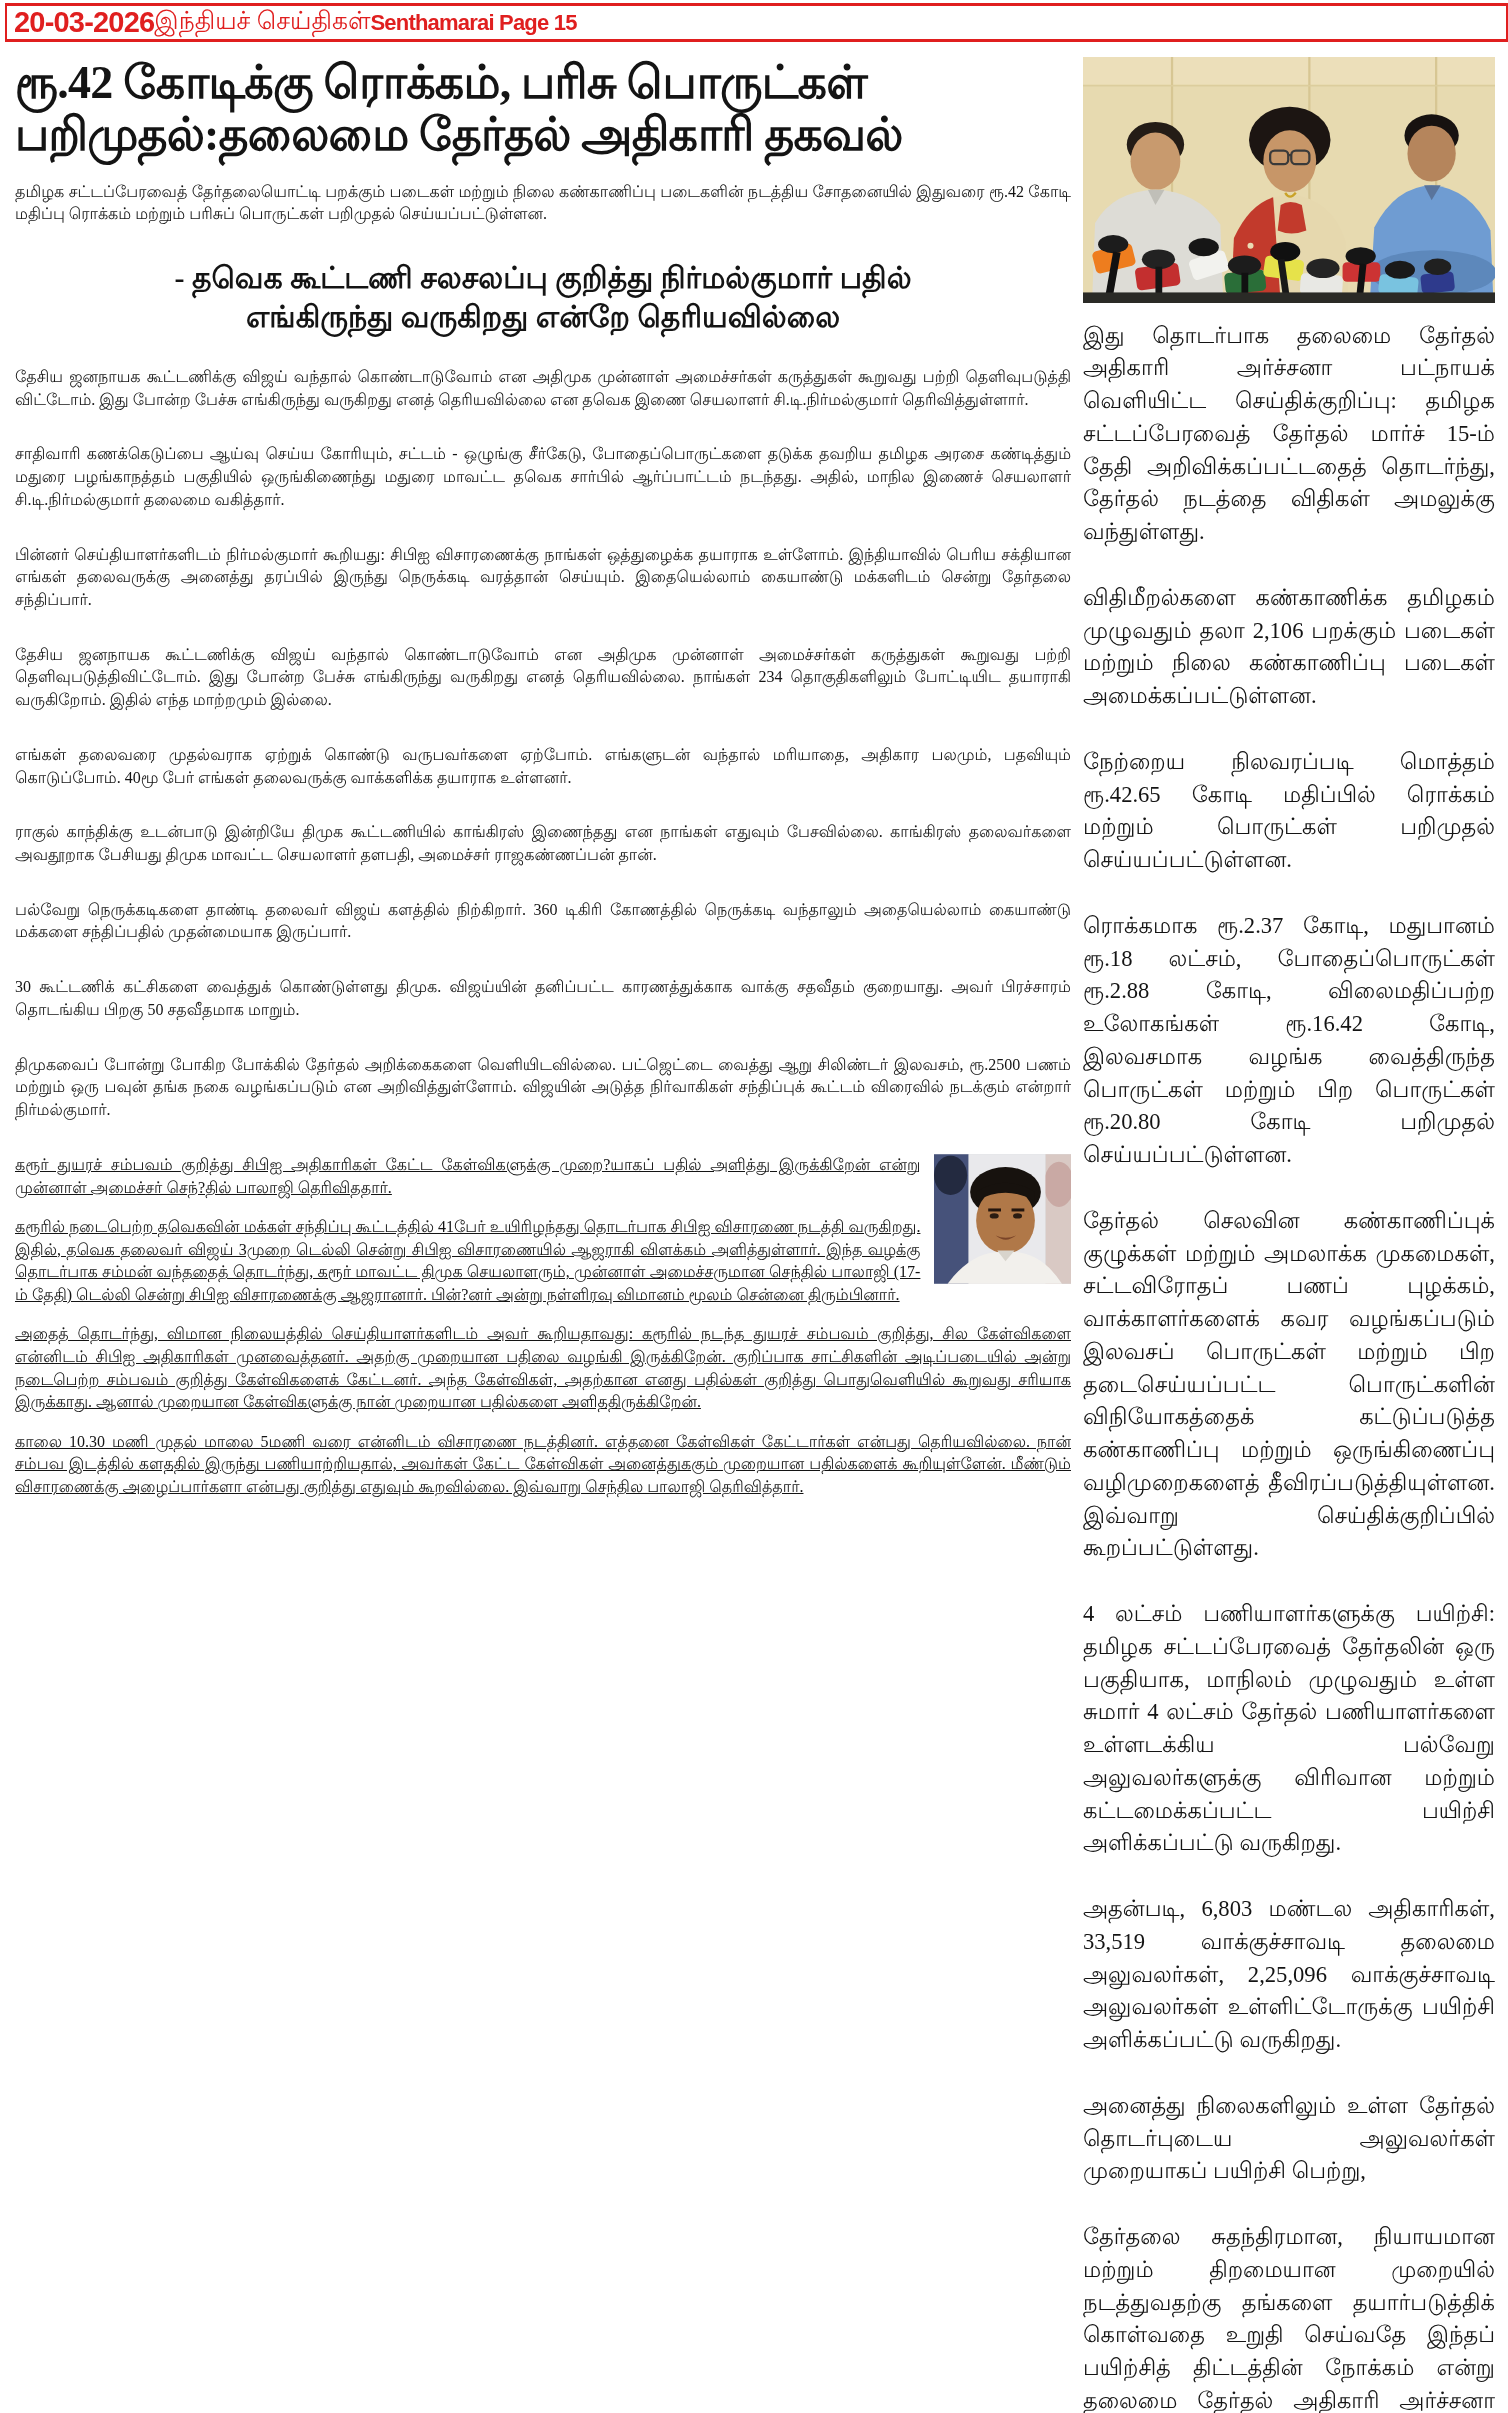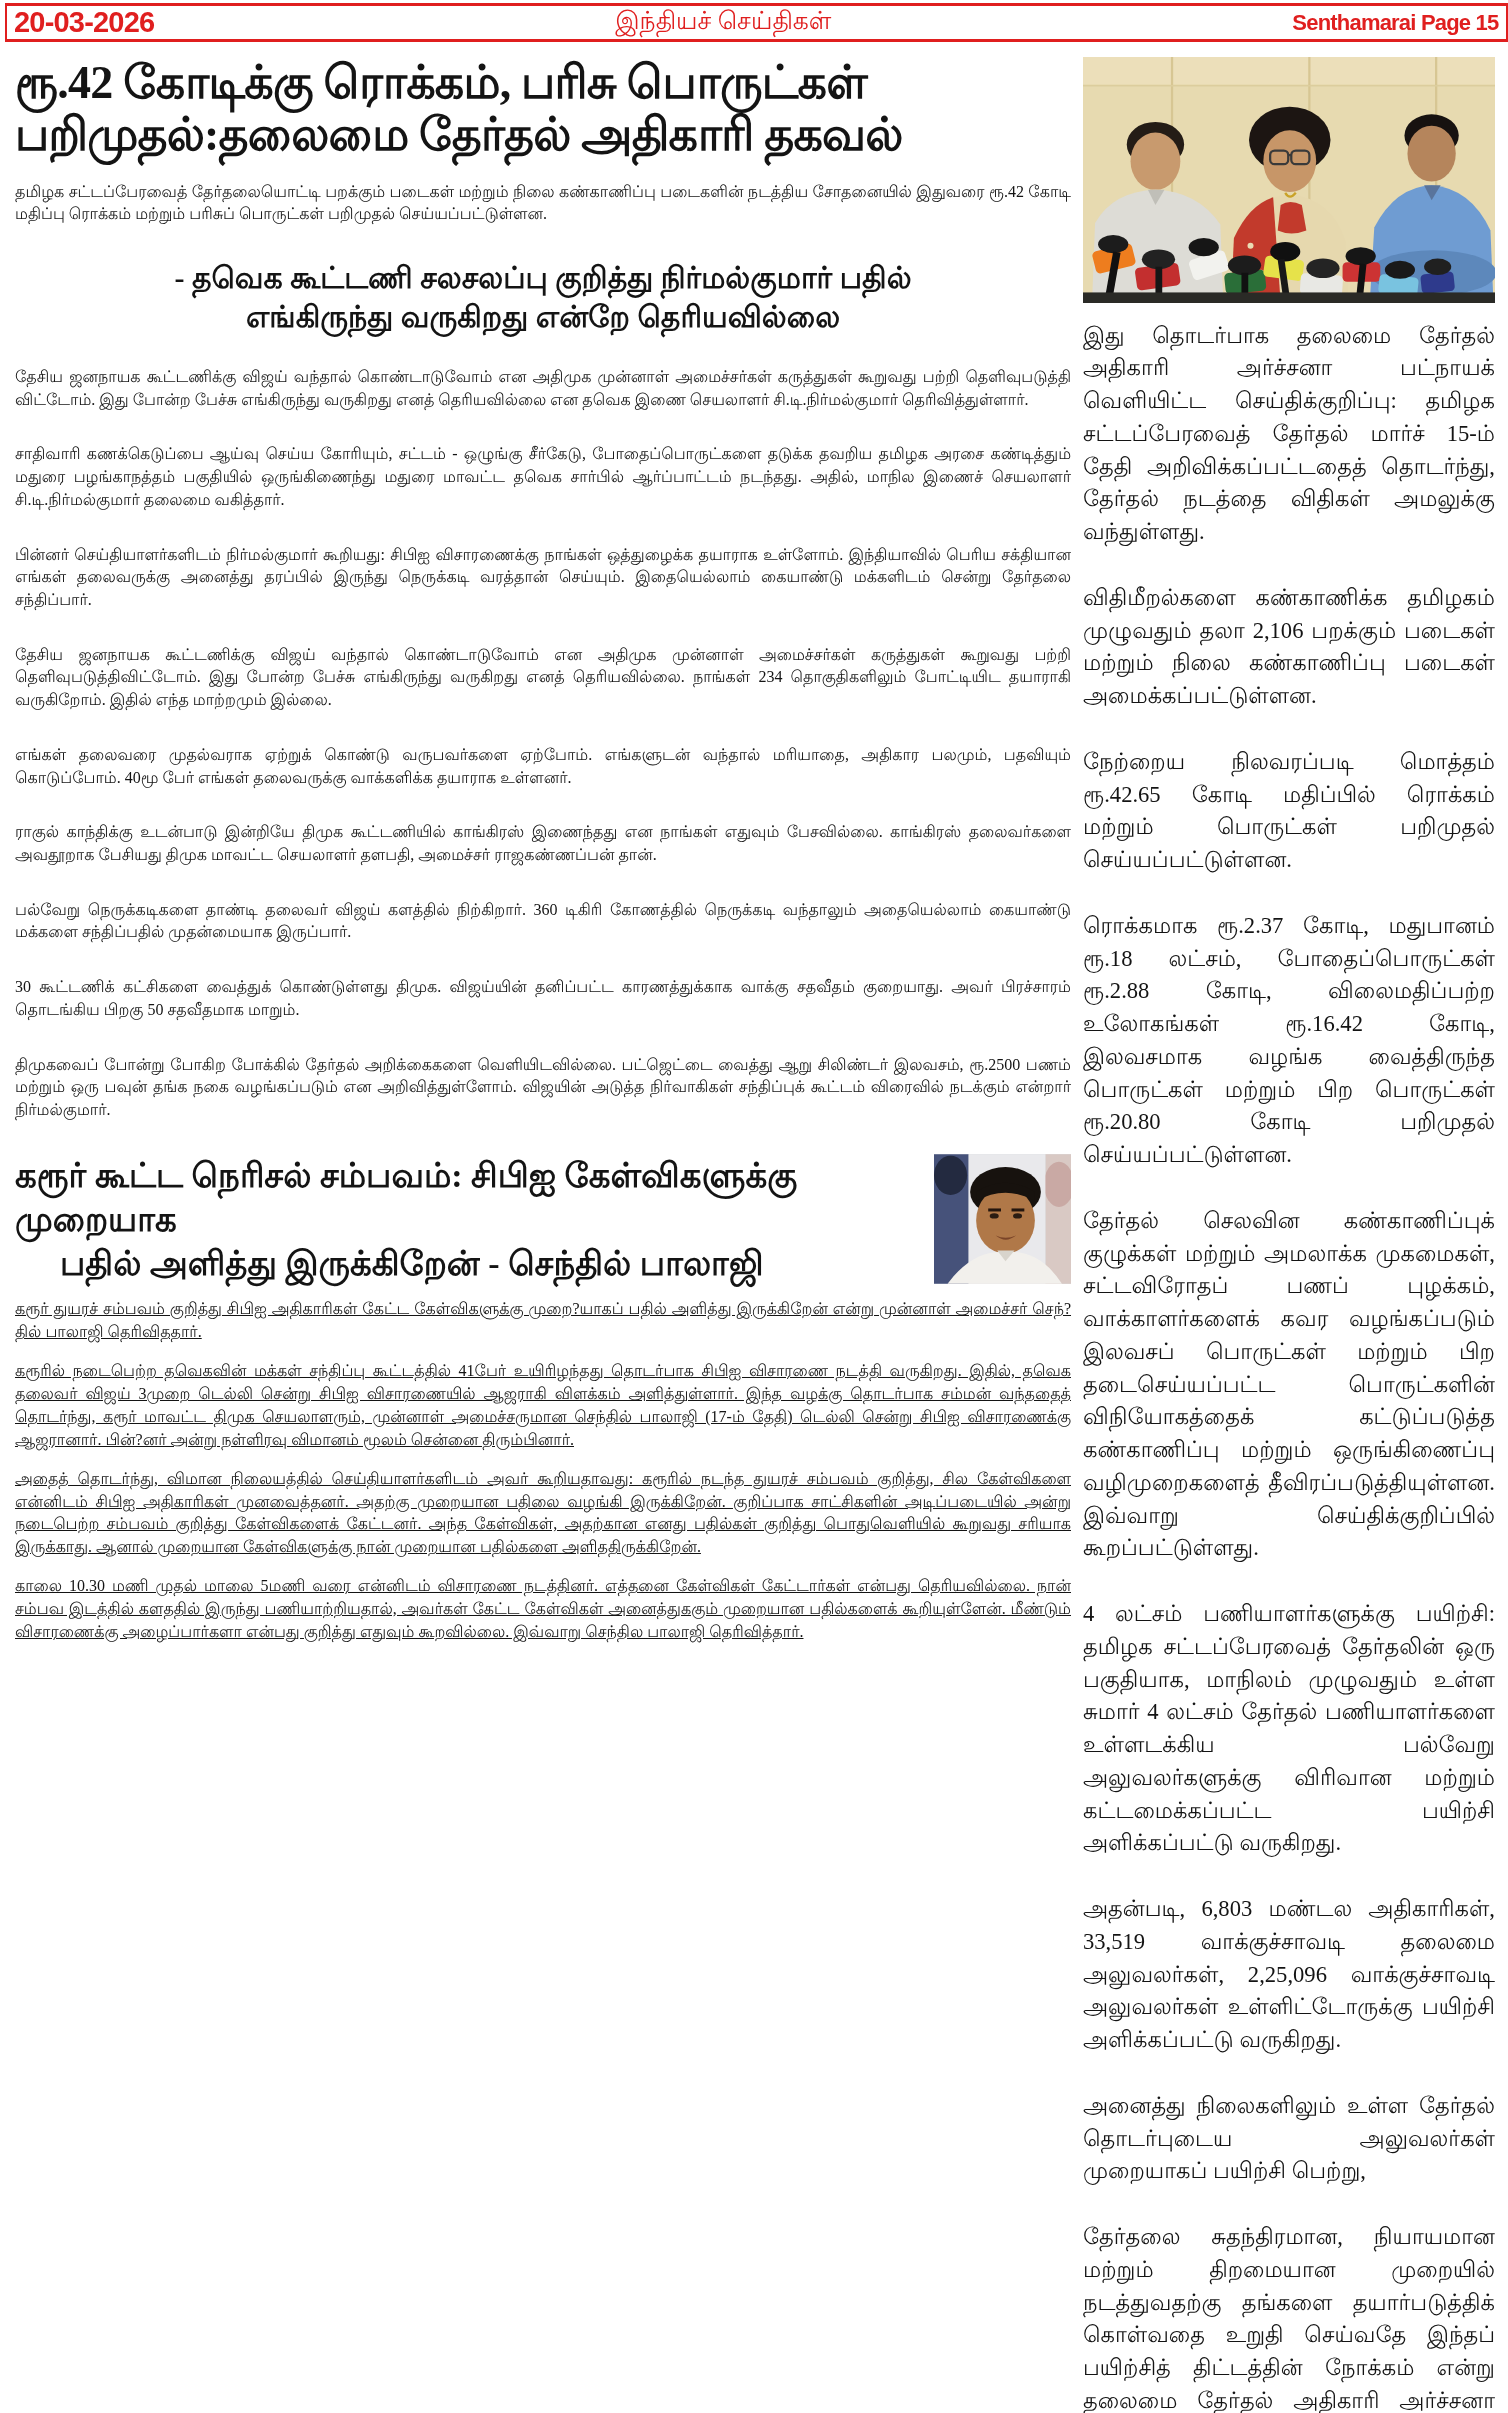--- a/index.html
+++ b/index.html
@@ -12,21 +12,21 @@
   }
   .page { position:relative; width:1508px; height:2413px; overflow:hidden; background:#fff; }
 
   
   .header-strip{
     position:absolute; left:4.5px; right:0; top:3px; height:39px;
     border-top:3px solid var(--red);
     border-bottom:3px solid var(--red);
     border-left:2.3px solid var(--red);
     border-right:2.3px solid var(--red);
-    display:flex; align-items:center; justify-content:space-between;
+    display:flex; align-items:center; 
     padding:0 7.5px;
   }
   .h-date{ color:var(--red); font-family:"Liberation Sans",sans-serif; font-weight:bold; font-size:29px; letter-spacing:-0.8px;}
   .h-section{ color:var(--red); font-size:25px; }
   .h-mast{ color:var(--red); font-family:"Liberation Sans",sans-serif; font-weight:bold; font-size:22px; letter-spacing:-0.8px;}
 
   
   .content{ position:absolute; top:54px; left:15px; width:1480px; display:flex; gap:12px; }
   .col-left{ width:1056px; }
   .col-right{ width:412px; }
@@ -102,24 +102,20 @@
             <ellipse cx="80" cy="82" rx="6" ry="3.5" fill="#2a1c12"></ellipse>
             <ellipse cx="111" cy="82" rx="6" ry="3.5" fill="#2a1c12"></ellipse>
             <rect x="72" y="72" width="17" height="4" fill="#24160e"></rect>
             <rect x="103" y="72" width="17" height="4" fill="#24160e"></rect>
             <path d="M82 108 Q95 114 109 108 Q95 119 82 108 Z" fill="#7a4428"></path>
             <path d="M18 172 Q52 126 95 130 Q140 126 170 172 Z" fill="#f2f0ec"></path>
             <path d="M84 128 L95 142 L107 128 Z" fill="#d8d4cc"></path>
           </svg>
         </div>
 
-        <div class="a2-headline">
-          <div>கரூர் கூட்ட நெரிசல் சம்பவம்: சிபிஐ கேள்விகளுக்கு முறையாக</div>
-          <div class="line2">பதில் அளித்து இருக்கிறேன் - செந்தில் பாலாஜி</div>
-        </div>
 
         <p class="para">கரூர் துயரச் சம்பவம் குறித்து சிபிஐ அதிகாரிகள் கேட்ட கேள்விகளுக்கு முறை?யாகப் பதில் அளித்து இருக்கிறேன்  என்று முன்னாள் அமைச்சர் செந்?தில் பாலாஜி தெரிவிததார்.</p>
         <p class="para">கரூரில் நடைபெற்ற தவெகவின் மக்கள் சந்திப்பு கூட்டத்தில் 41பேர் உயிரிழந்தது தொடர்பாக சிபிஐ விசாரணை நடத்தி வருகிறது. இதில், தவெக தலைவர் விஜய் 3முறை டெல்லி சென்று சிபிஐ விசாரணையில் ஆஜராகி விளக்கம் அளித்துள்ளார். இந்த வழக்கு தொடர்பாக சம்மன் வந்ததைத் தொடர்ந்து, கரூர் மாவட்ட திமுக செயலாளரும், முன்னாள் அமைச்சருமான செந்தில் பாலாஜி (17-ம் தேதி) டெல்லி சென்று சிபிஐ விசாரணைக்கு ஆஜரானார். பின்?னர் அன்று நள்ளிரவு விமானம் மூலம் சென்னை திரும்பினார்.</p>
         <p class="para">அதைத் தொடர்ந்து, விமான நிலையத்தில் செய்தியாளர்களிடம் அவர் கூறியதாவது: கரூரில் நடந்த துயரச் சம்பவம் குறித்து, சில கேள்விகளை என்னிடம் சிபிஐ அதிகாரிகள் முனவைத்தனர். அதற்கு முறையான பதிலை வழங்கி இருக்கிறேன். குறிப்பாக சாட்சிகளின் அடிப்படையில் அன்று நடைபெற்ற சம்பவம் குறித்து கேள்விகளைக் கேட்டனர். அந்த கேள்விகள், அதற்கான எனது பதில்கள் குறித்து பொதுவெளியில் கூறுவது சரியாக இருக்காது. ஆனால் முறையான கேள்விகளுக்கு நான் முறையான பதில்களை அளிததிருக்கிறேன்.</p>
         <p class="para">காலை 10.30 மணி முதல் மாலை 5மணி வரை என்னிடம் விசாரணை நடத்தினர். எத்தனை கேள்விகள் கேட்டார்கள் என்பது தெரியவில்லை. நான் சம்பவ இடத்தில் களததில் இருந்து பணியாற்றியதால், அவர்கள் கேட்ட கேள்விகள் அனைத்துககும் முறையான பதில்களைக் கூறியுள்ளேன். மீண்டும் விசாரணைக்கு அழைப்பார்களா என்பது குறித்து எதுவும் கூறவில்லை. இவ்வாறு செந்தில பாலாஜி தெரிவித்தார்.</p>
       </div>
 
     </div>
 
     <div class="col-right">

